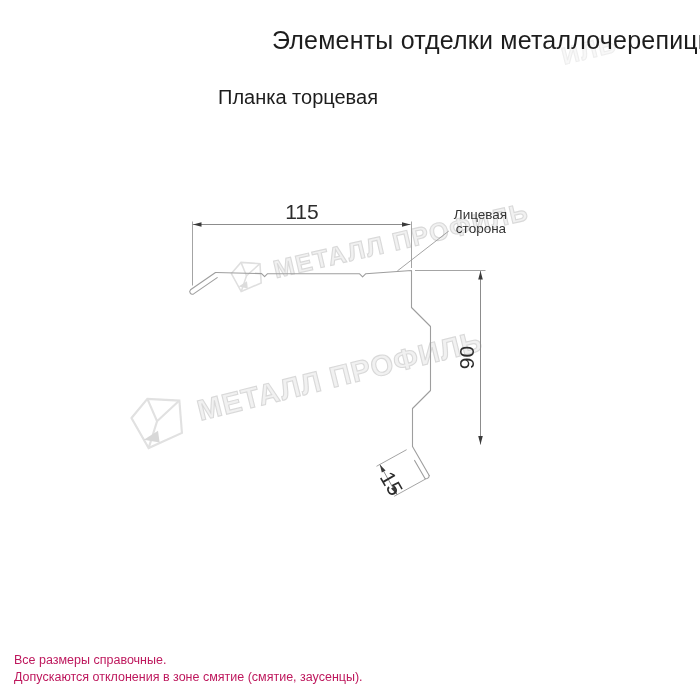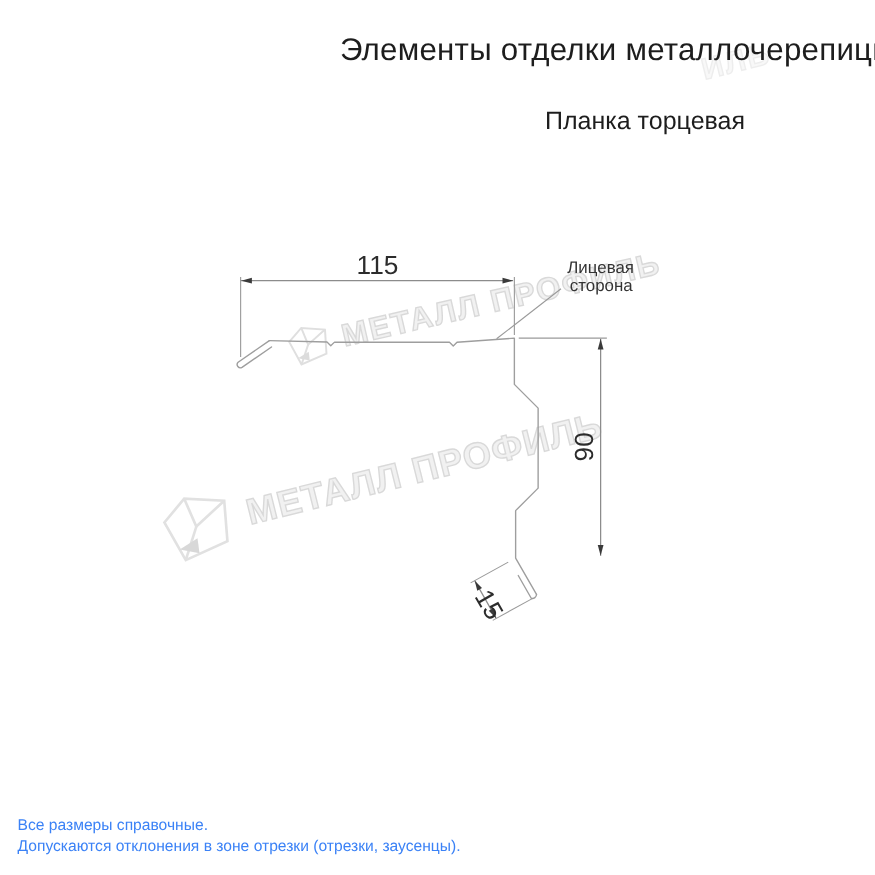--- a/index.html
+++ b/index.html
@@ -7,21 +7,21 @@
     width:700px;height:700px;background:#ffffff;overflow:hidden;position:relative;
     font-family:"Liberation Sans", sans-serif;
   }
   .page{position:absolute;inset:0;background:#fff;}
   
   .title{
     position:absolute;top:26px;left:0;width:676px;text-align:right;
     font-size:25px;font-weight:400;color:#1d1d1d;letter-spacing:0.2px;z-index:3;margin-left:40px;
   }
   .subtitle{
-    position:absolute;left:0;width:596px;text-align:right;
+    position:absolute;left:0;width:596px;text-align:center;
     font-size:20px;font-weight:400;color:#1d1d1d;z-index:3;
   }
   .subtitle.name{top:86px;}
   .subtitle.code{top:116px;}
   
   .wm{
     position:absolute;display:flex;align-items:center;z-index:1;
     transform-origin:0 50%;white-space:nowrap;pointer-events:none;
   }
   .wm-text{
@@ -37,21 +37,21 @@
   .wm-logo{flex:0 0 auto;}
   
   svg.drawing{position:absolute;left:0;top:0;z-index:2;}
   .outline{fill:none;stroke:#9e9e9e;stroke-width:1.1;stroke-linejoin:round;stroke-linecap:round;}
   .dimline{fill:none;stroke:#8c8c8c;stroke-width:1;}
   .extline{fill:none;stroke:#9a9a9a;stroke-width:0.9;}
   .arrow{fill:#3a3a3a;stroke:none;}
   .dimtext{font-family:"Liberation Sans",sans-serif;font-size:21px;fill:#2c2c2c;}
   .labeltext{font-family:"Liberation Sans",sans-serif;font-size:13.5px;fill:#333333;}
   
-  .notes{position:absolute;left:14px;top:652px;z-index:3;color:#3b82f6;font-size:12.5px;line-height:16.5px;}
+  .notes{position:absolute;left:14px;top:652px;z-index:3;color:#be185d;font-size:12.5px;line-height:16.5px;}
 </style>
 </head>
 <body>
 
 <div class="page">
 
   <div class="title">Элементы отделки металлочерепицы</div>
   <div class="subtitle name">Планка торцевая</div>
 
   <div class="wm wm-upper">
@@ -119,16 +119,16 @@
 
     <g>
       <path class="extline" d="M448.8,231 L397.3,271"></path>
       <text class="labeltext" x="480.5" y="218.5" text-anchor="middle">Лицевая</text>
       <text class="labeltext" x="481" y="232.5" text-anchor="middle">сторона</text>
     </g>
   </svg>
 
   <div class="notes">
     <div>Все размеры справочные.</div>
-    <div>Допускаются отклонения в зоне отрезки (отрезки, заусенцы).</div>
+    <div>Допускаются отклонения в зоне смятие (смятие, заусенцы).</div>
   </div>
 
 </div>
 
 </body></html>

